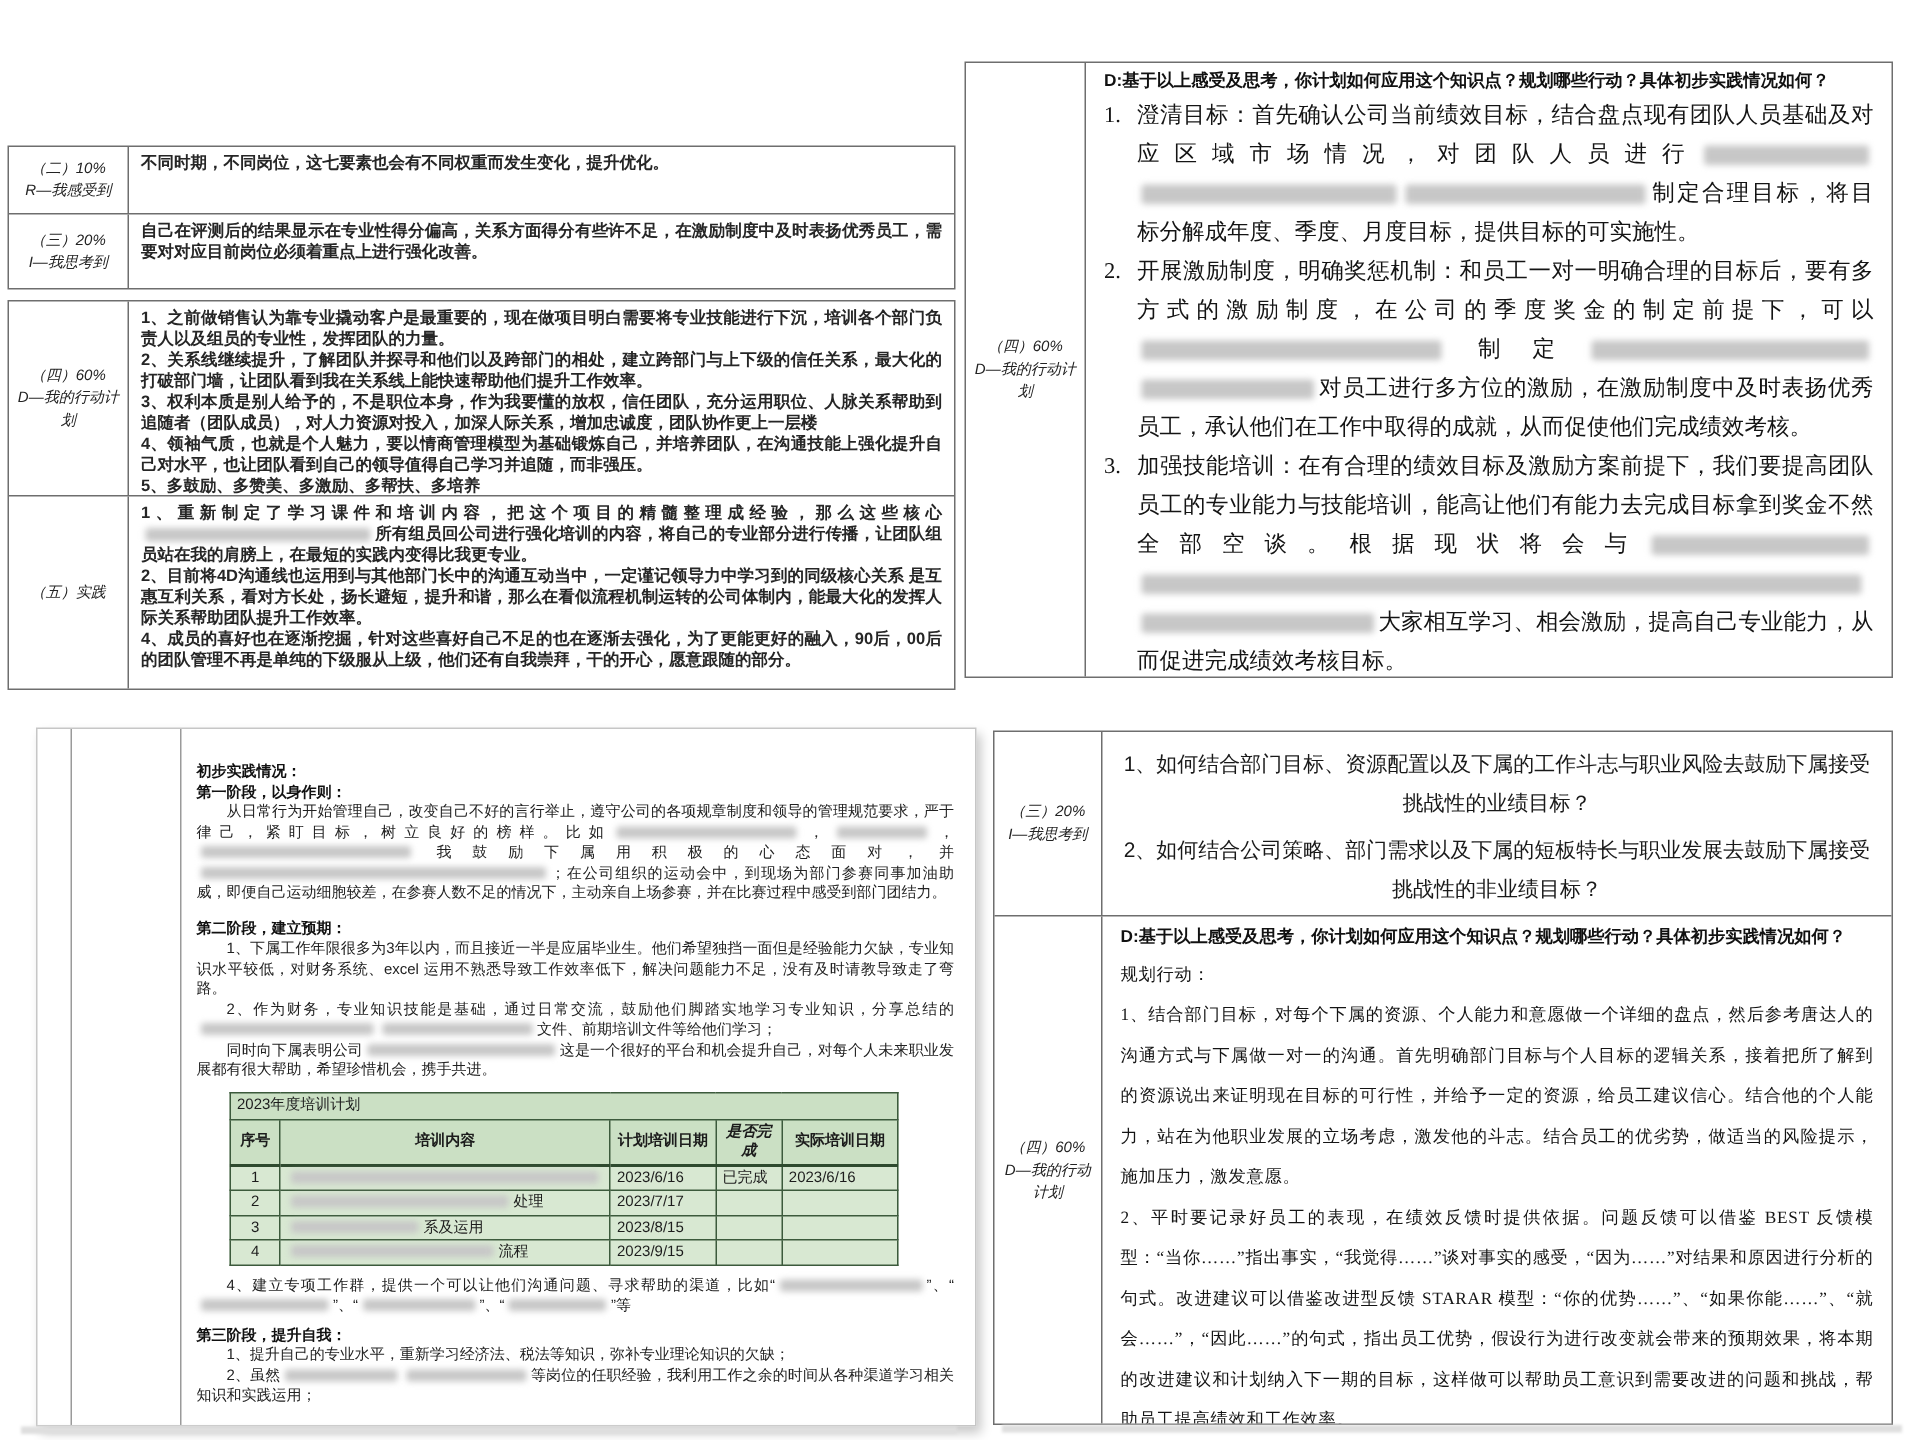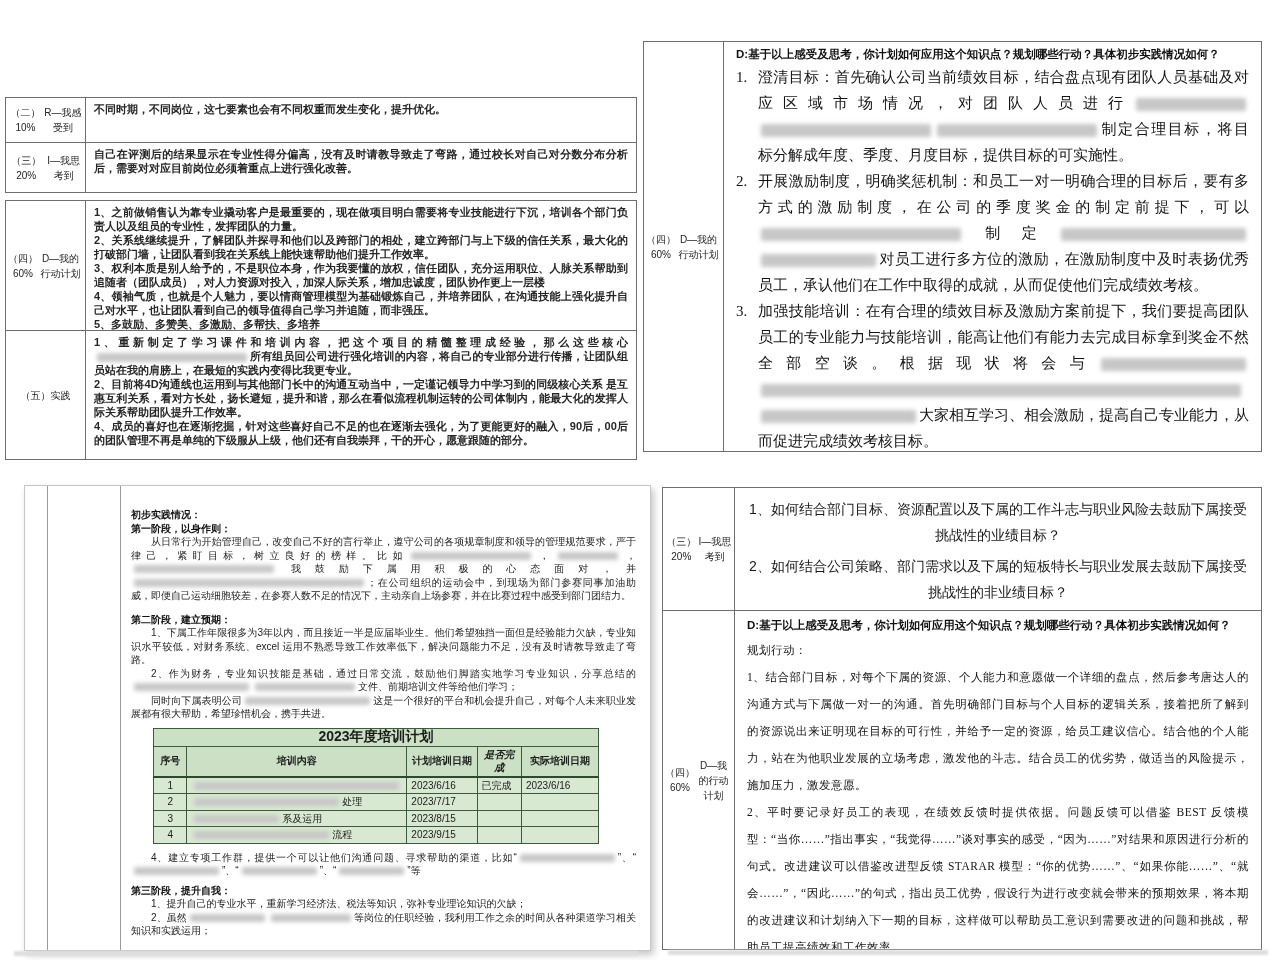--- a/index.html
+++ b/index.html
@@ -2,23 +2,23 @@
 <html><head>
 <meta charset="utf-8">
 <style>
   html,body{margin:0;padding:0;background:#ffffff;}
   .canvas{position:relative;width:1280px;height:960px;background:#ffffff;overflow:hidden;
           font-family:"Liberation Sans",sans-serif;color:#1f1f1f;}
   
   .tbl{position:absolute;border:1px solid #6e6e6e;background:#fff;box-sizing:border-box;}
   .trow{display:flex;border-bottom:1px solid #6e6e6e;box-sizing:border-box;}
   .trow:last-child{border-bottom:none;}
-  .lcell{flex:0 0 80px;border-right:1px solid #6e6e6e;display:flex;flex-direction:row;
+  .lcell{flex:0 0 80px;border-right:1px solid #6e6e6e;display:flex;flex-direction:column;
          justify-content:center;align-items:center;text-align:center;font-size:10px;
-         line-height:15px;color:#232323;box-sizing:border-box;padding:2px;}
+         line-height:15px;color:#232323;box-sizing:border-box;padding:2px;font-style:italic;}
   .ccell{flex:1;box-sizing:border-box;overflow:hidden;}
   
   .small{font-size:11px;line-height:14px;padding:4px 8px;text-align:justify;color:#262626;font-weight:bold;}
   .small p{margin:0;}
   
   .serifcell{font-family:"Liberation Serif","DejaVu Serif",serif;font-size:15px;line-height:26px;
              padding:3px 12px 0 12px;text-align:justify;color:#141414;}
   .dheader{font-family:"Liberation Sans",sans-serif;font-size:11.5px;font-weight:bold;
            line-height:19px;text-align:left;color:#111;}
   .nitem{display:flex;}
@@ -31,21 +31,21 @@
   .blcontent{position:absolute;left:96px;top:0;right:4px;bottom:0;padding:22px 10px 6px 10px;
              font-size:10px;line-height:13.5px;color:#222;box-sizing:border-box;overflow:hidden;}
   .blcontent p{margin:0;text-align:justify;}
   .bh{font-weight:bold;color:#111;}
   .ind{text-indent:20px;}
   .gap6{height:6px;} .gap10{height:10px;}
   
   .gtable{width:446px;margin:7px 0 7px 22px;border:1px solid #3c5a3c;border-collapse:collapse;
           background:#d8e8d2;font-size:10px;color:#1c1c1c;}
   .gtable td,.gtable th{border:1px solid #3c5a3c;padding:1px 4px;height:14px;box-sizing:border-box;}
-  .gtable .gtitle{background:#cbe0c4;font-weight:bold;text-align:center;font-size:14px;height:18px;}
+  .gtable .gtitle{background:#cbe0c4;font-weight:normal;font-size:10px;height:18px;}
   .gtable th{background:#cbe0c4;font-weight:bold;text-align:center;border-bottom:2px solid #2e4a2e;}
   .gtable .c{text-align:center;}
   
   .qcell{font-size:14px;line-height:26px;padding:8px 14px 0 14px;color:#191919;}
   .qcell p{margin:0 0 5px 0;text-align:center;}
   .drcell{font-family:"Liberation Serif","DejaVu Serif",serif;font-size:11.5px;line-height:27px;
           letter-spacing:.5px;padding:2px 12px 0 12px;color:#141414;text-align:justify;}
   .drcell .dheader{line-height:24px;letter-spacing:0;}
   
   .rx{display:inline-block;height:.82em;border-radius:2px;background:#c7c7c7;
@@ -66,21 +66,21 @@
       <div class="ccell small">
         <p>不同时期，不同岗位，这七要素也会有不同权重而发生变化，提升优化。</p>
       </div>
     </div>
     <div class="trow" style="height:49px;">
       <div class="lcell">
         <div>（三）20%</div>
         <div>I—我思考到</div>
       </div>
       <div class="ccell small">
-        <p>自己在评测后的结果显示在专业性得分偏高，没有及时请教导致走了弯路，通过校长对自己对分数分布分析后，需要对对应目前岗位必须着重点上进行强化改善。</p>
+        <p>自己在评测后的结果显示在专业性得分偏高，关系方面得分有些许不足，在激励制度中及时表扬优秀员工，需要对对应目前岗位必须着重点上进行强化改善。</p>
       </div>
     </div>
   </div>
 
   <div class="tbl" style="left:5px;top:200px;width:632px;height:260px;">
     <div class="trow" style="height:130px;">
       <div class="lcell">
         <div>（四）60%</div>
         <div>D—我的行动计划</div>
       </div>

